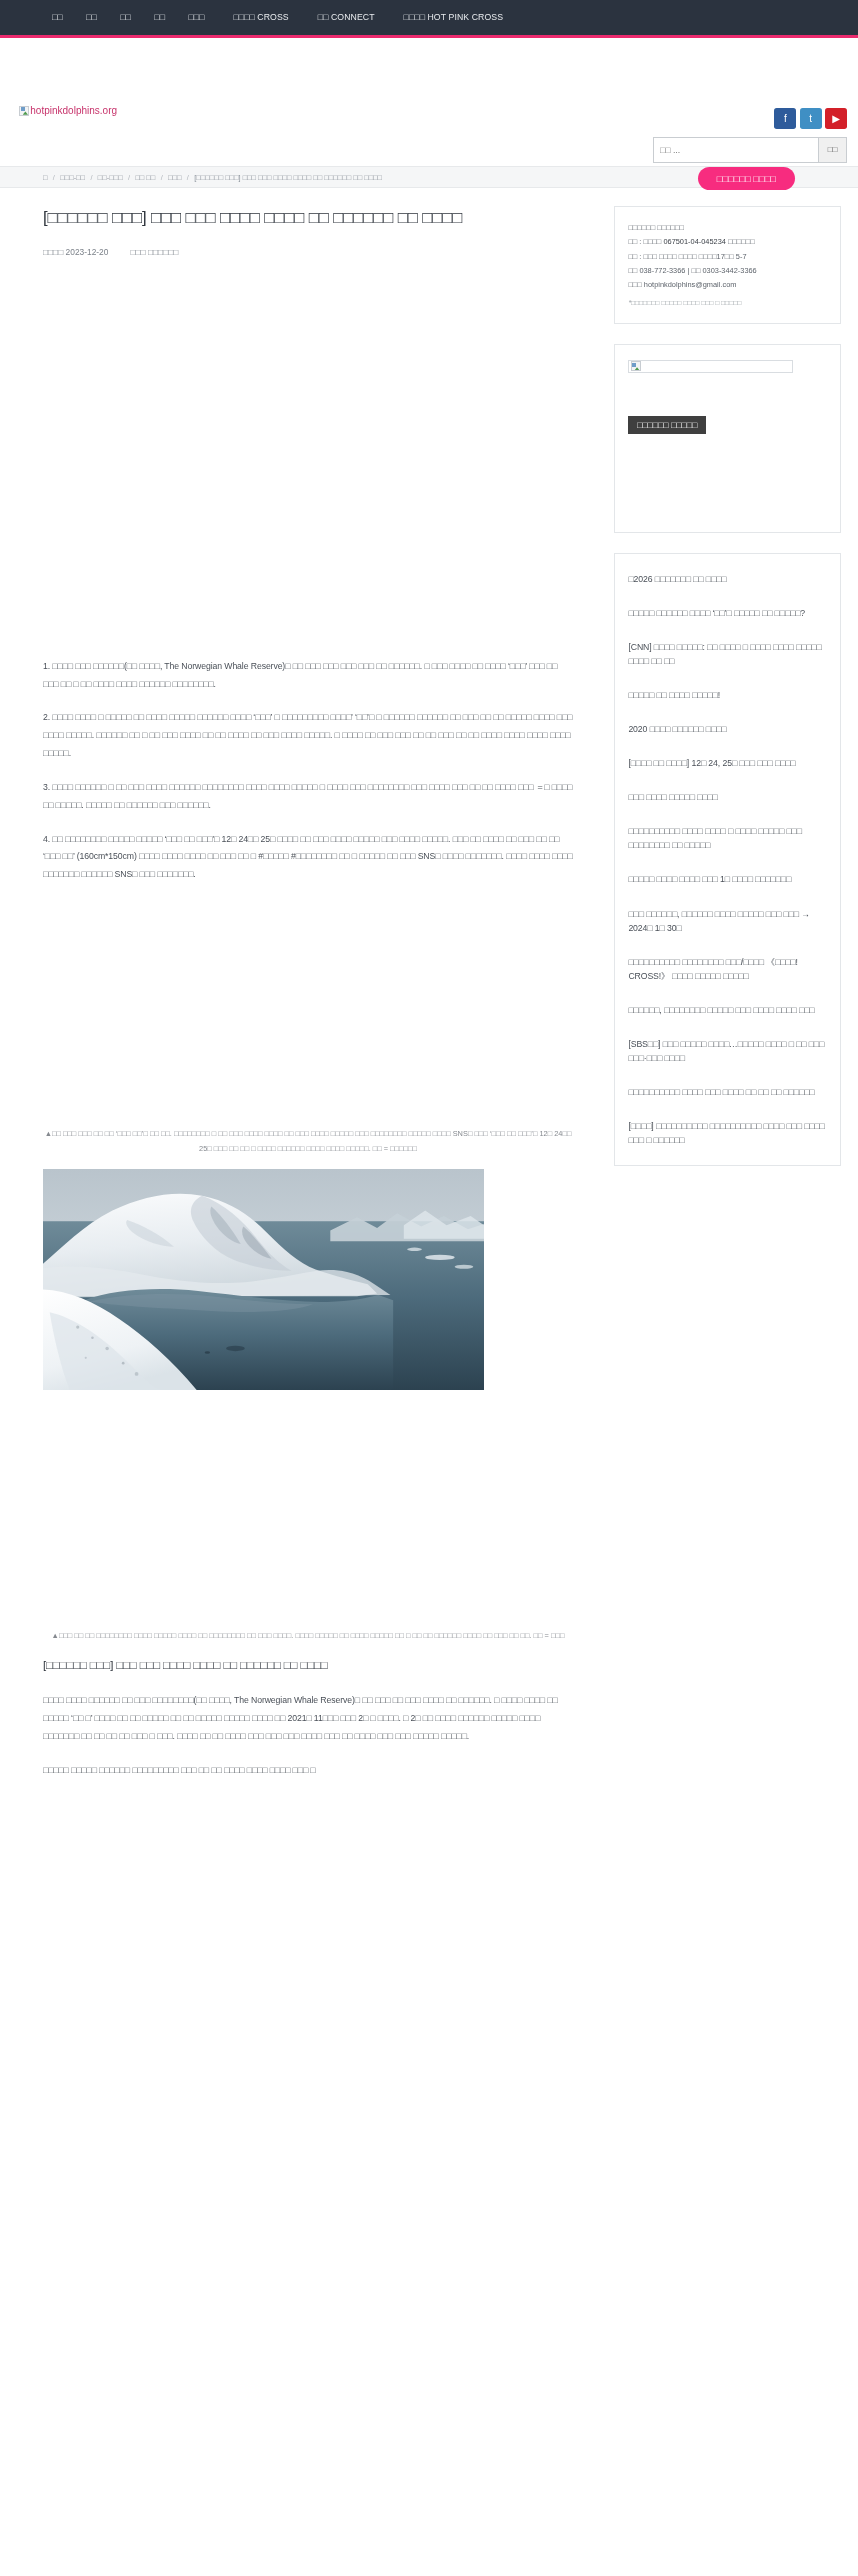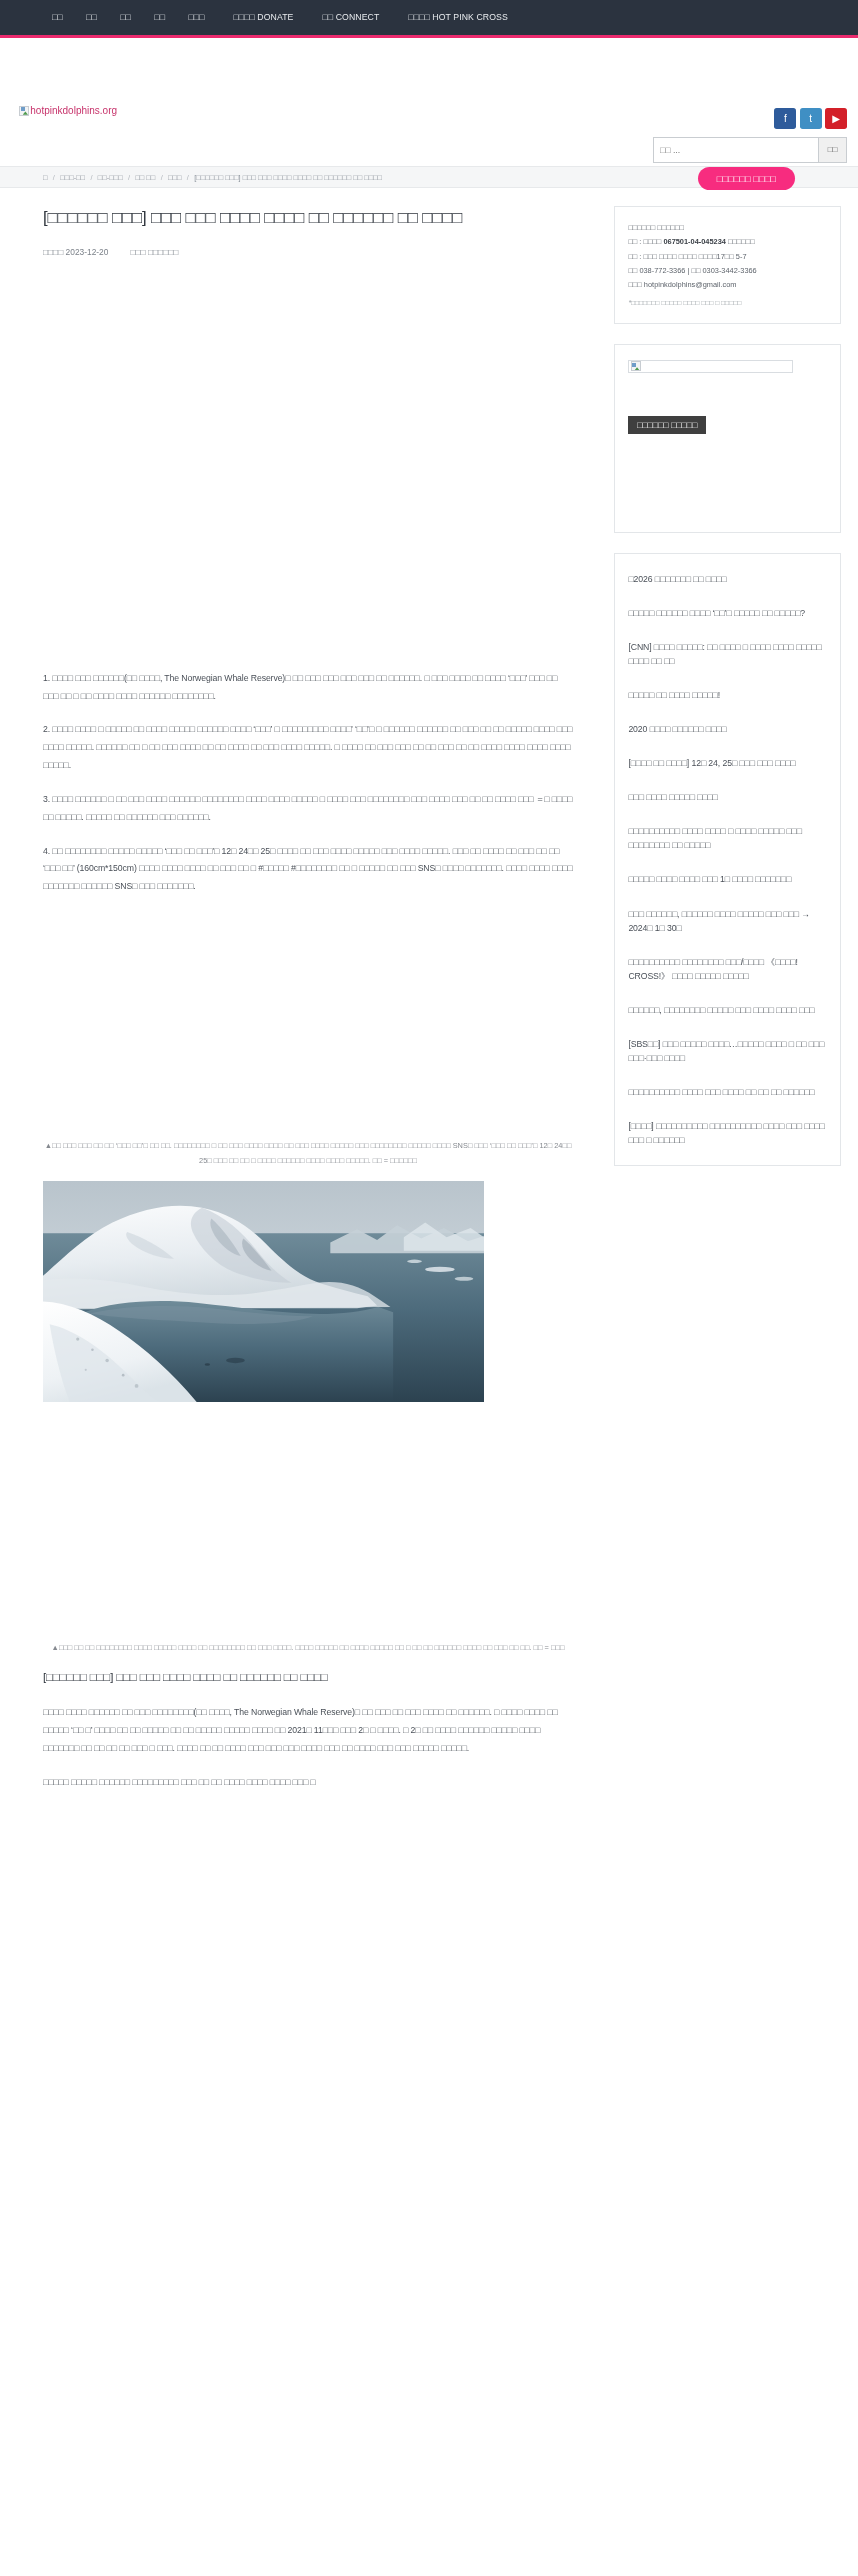--- a/index.html
+++ b/index.html
@@ -166,21 +166,21 @@
     font-size:16.7px;
     line-height:1.42;
     color:#2f353d;
     font-weight:normal;
     margin:0 0 17.4px 0;
     letter-spacing:-0.1px;
   }
   #article-meta {
     font-size:8.4px;
     color:#7b8189;
-    margin-bottom:12px;
+    margin-bottom:0;
   }
   #article-meta .metagap { display:inline-block; width:17.4px; }
 
   .bodytext {
     font-size:8.7px;
     line-height:2.05;
     color:#4a5058;
     margin:0 0 16px 0;
     letter-spacing:-0.1px;
   }
@@ -216,21 +216,21 @@
   
   .sbox {
     border:0.7px solid #e3e6e9;
     background:#ffffff;
     margin-bottom:20px;
     padding:14.7px 13.4px 13.4px 13.4px;
   }
   .sbox.tall { min-height:189px; }
   #bankinfo { font-size:7.4px; line-height:1.9; color:#5d636b; }
   #bankinfo .ln { display:block; }
-  #bankinfo b { font-weight:bold; color:#3c4148;text-align:center; }
+  #bankinfo b { font-weight:normal; color:#3c4148;text-align:center; }
   #bankinfo .note {
     display:block;
     margin-top:5.3px;
     font-size:6.7px;
     color:#9aa0a6;
     font-style:italic;
   }
   .imgbar {
     width:165px; height:13.4px;
     border:0.7px solid #d9dde1;
@@ -260,21 +260,21 @@
 </style>
 </head>
 <body>
 
 <div id="topbar">
   <span class="navitem tofu">□□</span>
   <span class="navitem tofu">□□</span>
   <span class="navitem tofu">□□</span>
   <span class="navitem tofu">□□</span>
   <span class="navitem tofu wide">□□□</span>
-  <span class="navitem tofu wide">□□□□ DONATE</span>
+  <span class="navitem tofu wide">□□□□ CROSS</span>
   <span class="navitem tofu wide">□□ CONNECT</span>
   <span class="navitem tofu wide">□□□□ HOT PINK CROSS</span>
 </div>
 <div id="pinkrule"></div>
 
 <div id="header">
 
   <div id="logo">
     <span class="brokenimg"></span>
     <span>hotpinkdolphins.org</span>

